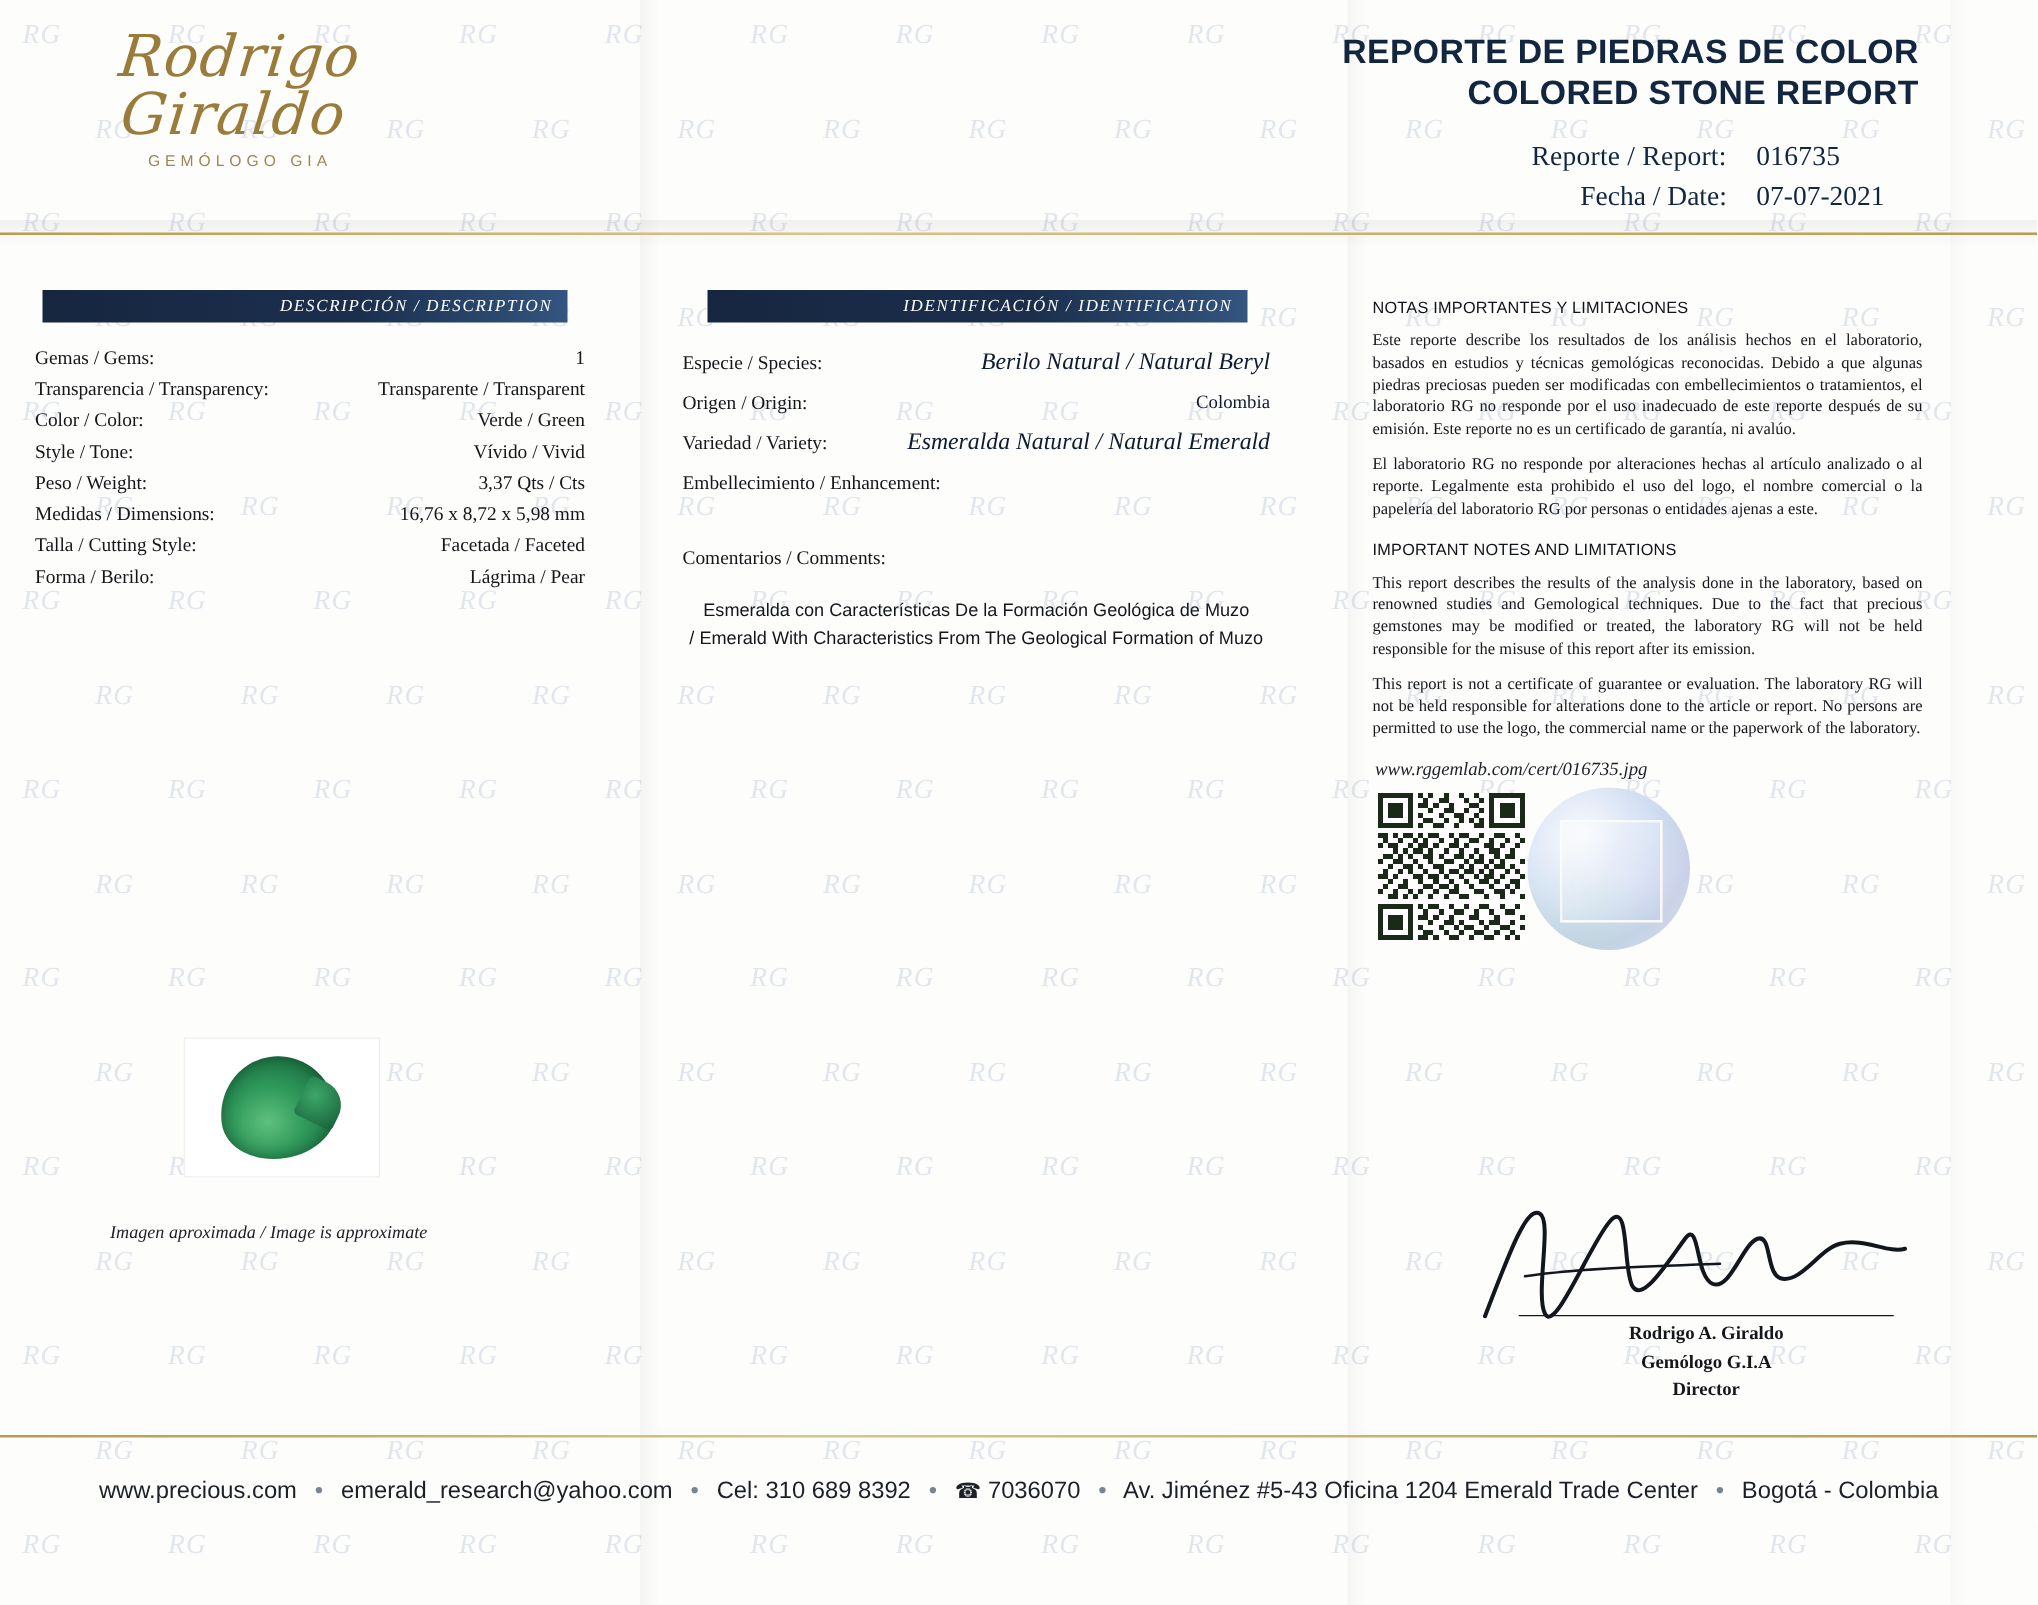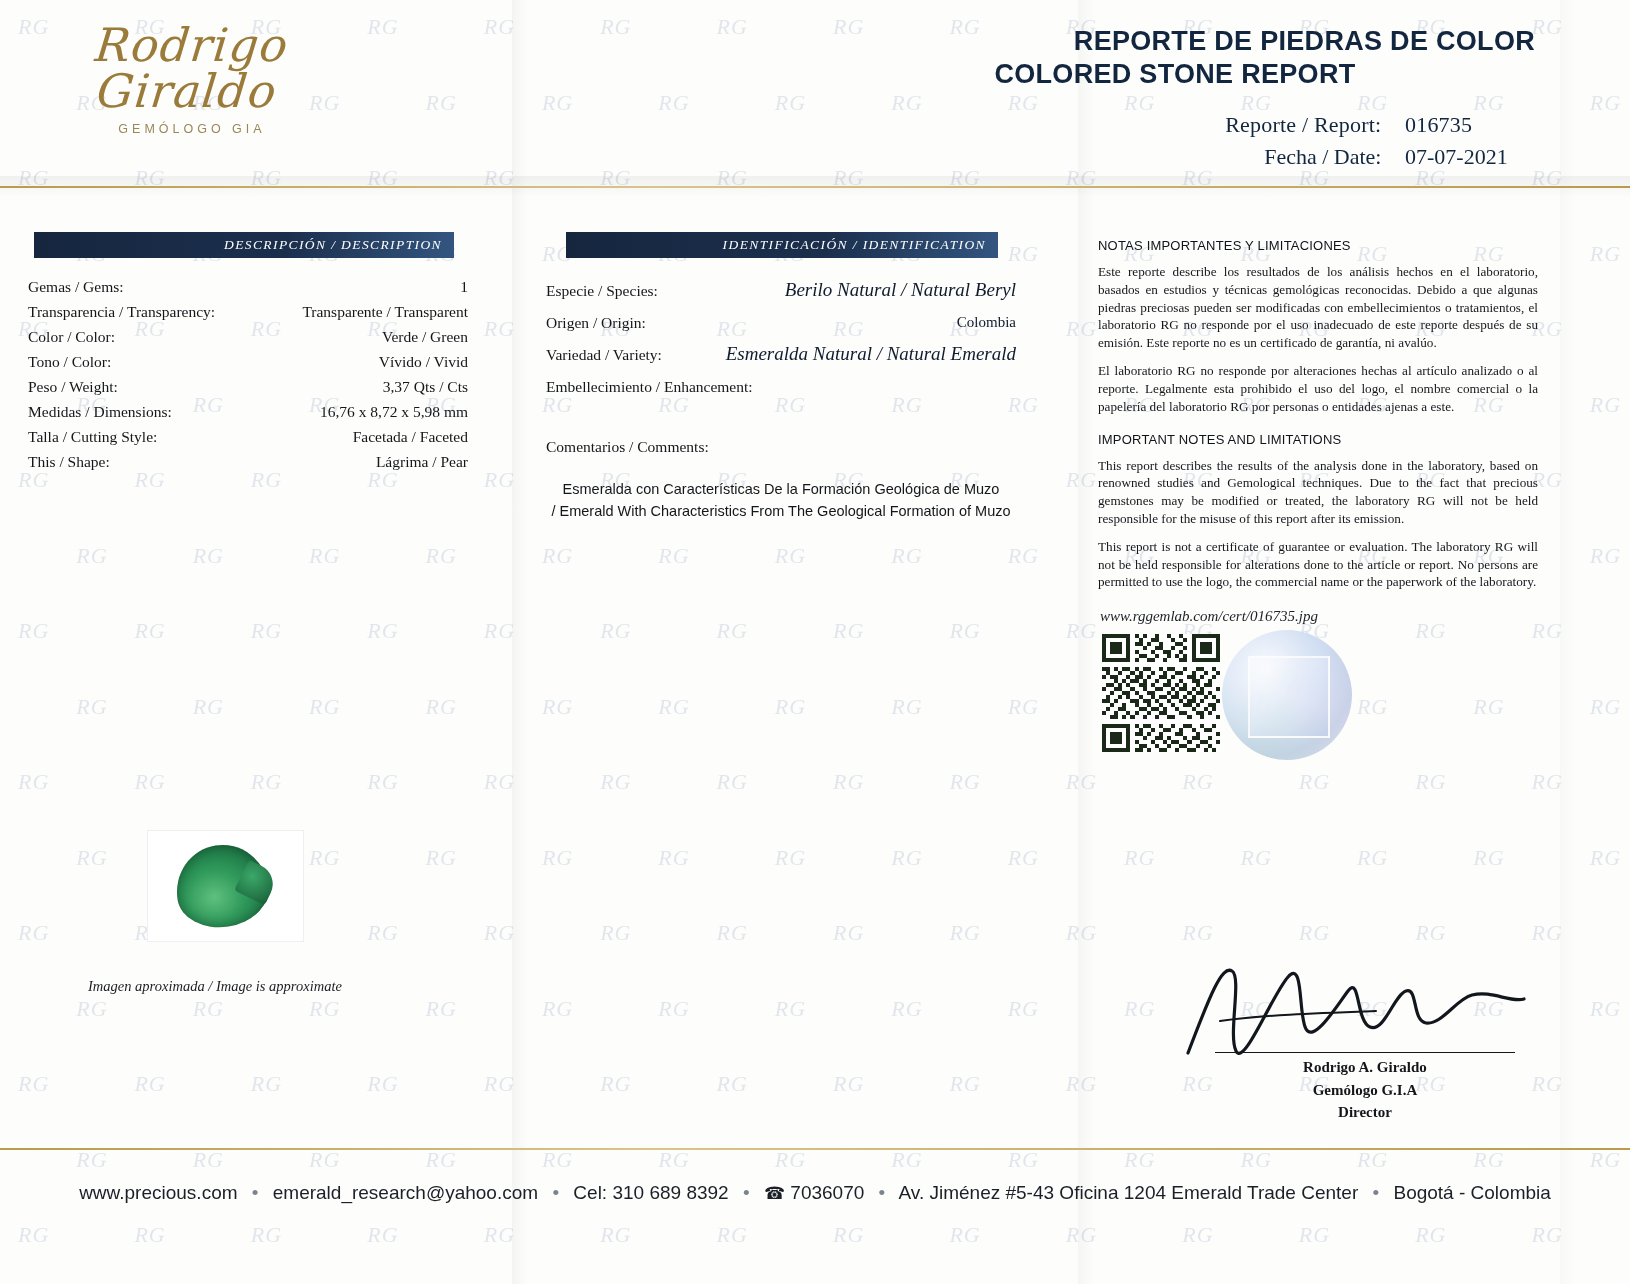--- a/index.html
+++ b/index.html
@@ -92,21 +92,20 @@
     color: #12263f;
     letter-spacing: 0.3px;
   }
   .title-en {
     font-family: "Liberation Sans", sans-serif;
     font-weight: bold;
     font-size: 27px;
     color: #12263f;
     letter-spacing: 0.3px;
     margin-top: 2px;
-    text-align: center;
   }
   .report-line {
     margin-top: 22px;
     font-family: "Liberation Serif", serif;
     font-size: 22px;
     color: #12263f;
     letter-spacing: 0.2px;
   }
   .report-line .val {
     display: inline-block;
@@ -709,37 +708,37 @@
       </div>
       <div class="row">
         <span class="lbl">Transparencia / Transparency:</span>
         <span class="val">Transparente / Transparent</span>
       </div>
       <div class="row">
         <span class="lbl">Color / Color:</span>
         <span class="val">Verde / Green</span>
       </div>
       <div class="row">
-        <span class="lbl">Tono / Color:</span>
+        <span class="lbl">Style / Tone:</span>
         <span class="val">Vívido / Vivid</span>
       </div>
       <div class="row">
         <span class="lbl">Peso / Weight:</span>
         <span class="val">3,37 Qts / Cts</span>
       </div>
       <div class="row">
         <span class="lbl">Medidas / Dimensions:</span>
         <span class="val">16,76 x 8,72 x 5,98 mm</span>
       </div>
       <div class="row">
         <span class="lbl">Talla / Cutting Style:</span>
         <span class="val">Facetada / Faceted</span>
       </div>
       <div class="row">
-        <span class="lbl">This / Shape:</span>
+        <span class="lbl">Forma / Berilo:</span>
         <span class="val">Lágrima / Pear</span>
       </div>
     </div>
 
   <div class="section-bar" id="iden-bar">IDENTIFICACIÓN / IDENTIFICATION</div>
   <div class="iden-block">
     <div id="iden-rows">
         <div class="iden-row">
           <span class="lbl">Especie / Species:</span>
           <span class="val">Berilo Natural  / Natural Beryl</span>

